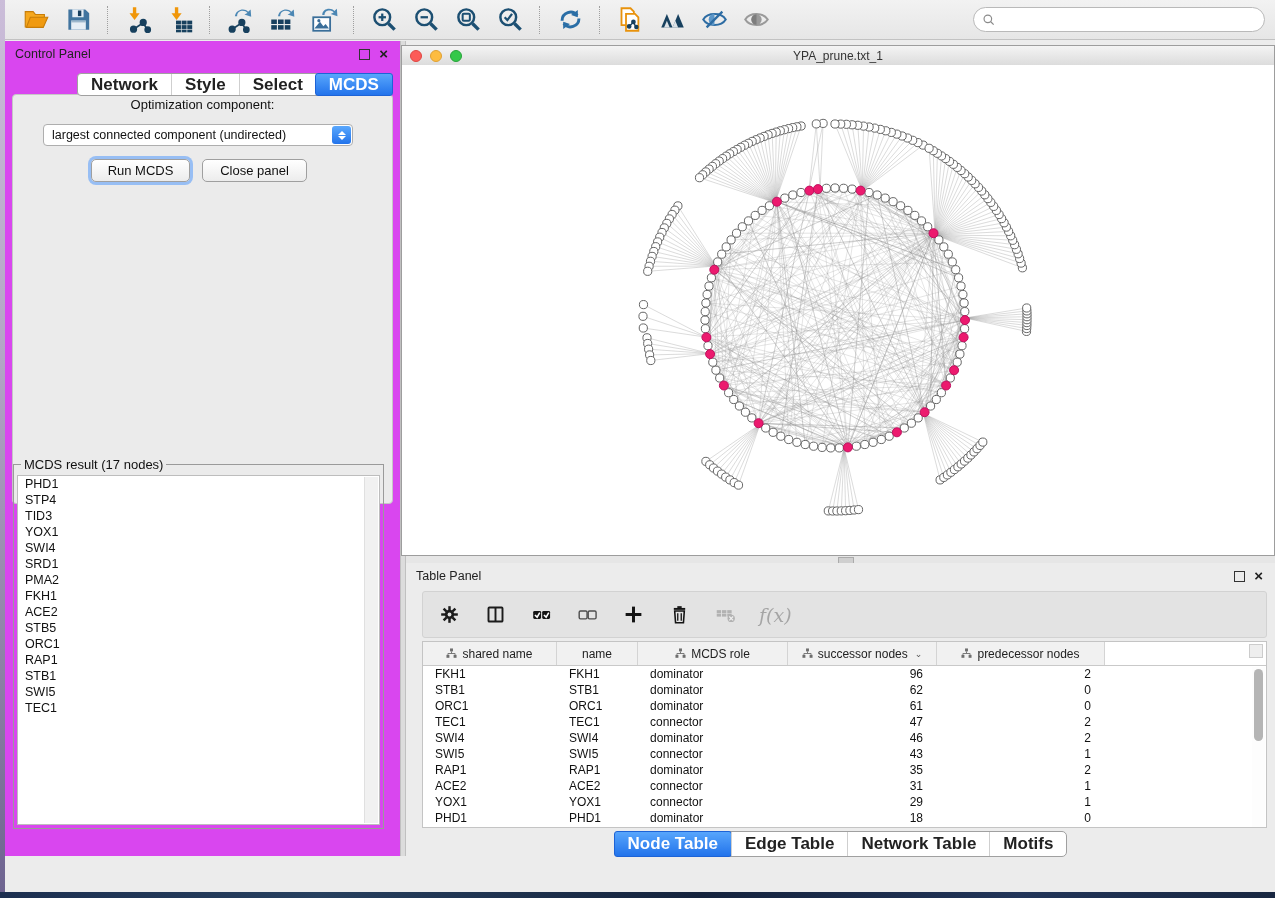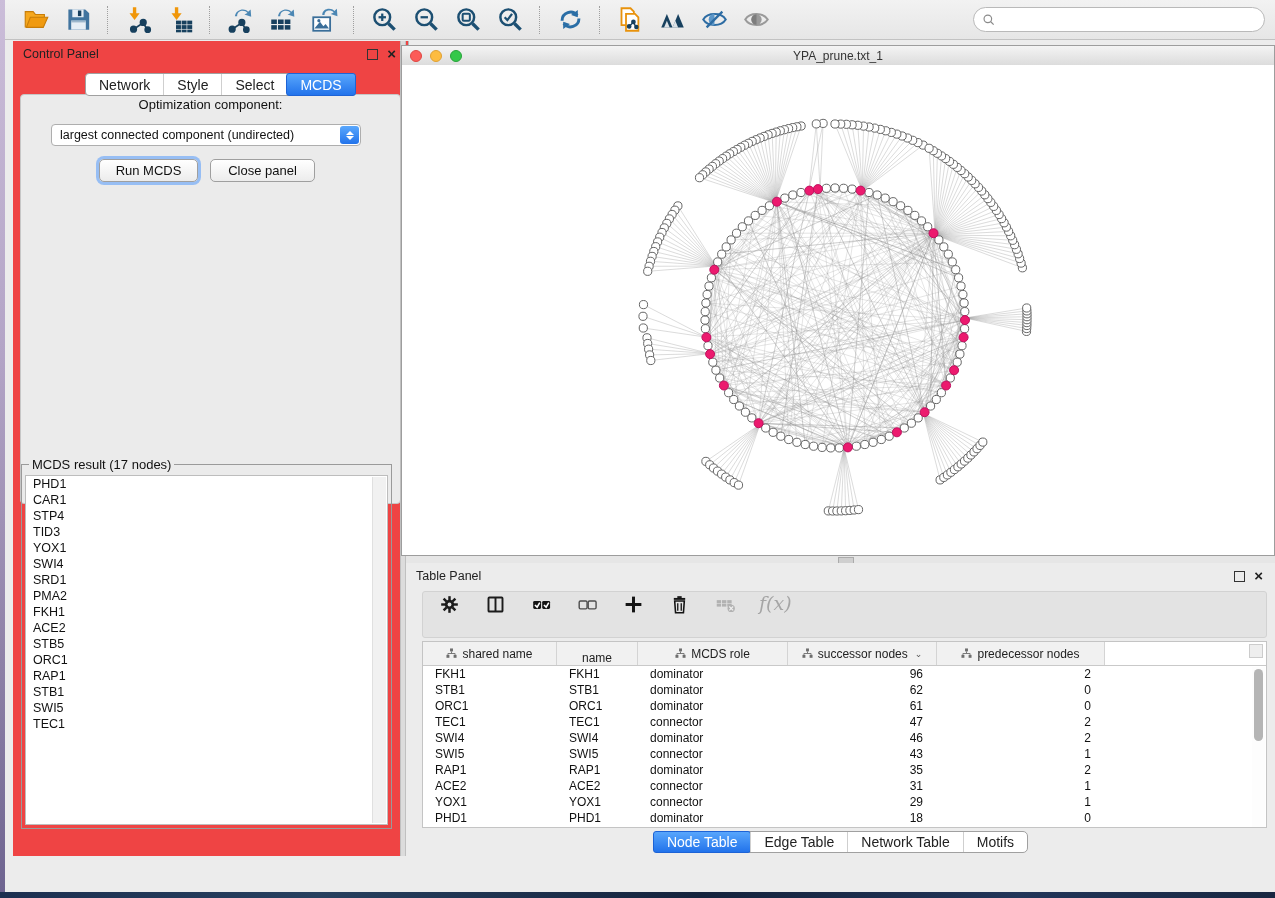--- a/index.html
+++ b/index.html
@@ -12,28 +12,28 @@
   #window{position:absolute;left:5px;top:0;width:1270px;height:892px;background:#ececec;}
   
   #toolbar{position:absolute;left:0;top:0;width:100%;height:40px;background:linear-gradient(#f2f2f2,#e6e6e6);border-bottom:1px solid #c2c2c2;display:flex;align-items:center;padding:0 10px;box-sizing:border-box;}
   .tb-icon{width:30px;height:30px;margin:0 6px;display:flex;align-items:center;justify-content:center;flex:0 0 auto;}
   .tb-icon svg{width:27px;height:27px;}
   .tb-sep{width:1px;height:28px;margin:0 8px;border-left:1px dotted #9f9f9f;flex:0 0 auto;}
   #search-box{margin-left:auto;width:292px;height:25px;background:#fff;border:1px solid #b9b9b9;border-radius:13px;display:flex;align-items:center;padding-left:8px;box-sizing:border-box;}
   #search-box svg{width:14px;height:14px;}
   #search-input{border:none;outline:none;flex:1;font-size:12px;background:transparent;height:20px;}
   
-  #control-panel{position:absolute;left:0;top:41px;width:395px;height:815px;background:#ef4444;border-right:1px solid #b5b5b5;margin-left:8px;}
+  #control-panel{position:absolute;left:0;top:41px;width:395px;height:815px;background:#d946ef;border-right:1px solid #b5b5b5;}
   .panel-titlebar{position:absolute;left:0;top:0;width:100%;height:26px;display:flex;align-items:center;}
   .panel-title{font-size:12.5px;color:#222;padding-left:10px;}
   .panel-wicons{margin-left:auto;display:flex;align-items:center;gap:9px;padding-right:12px;}
   .float-icon{width:9px;height:9px;border:1.6px solid #333;display:inline-block;}
   .close-x{font-size:15px;font-weight:bold;color:#222;line-height:10px;}
   #cp-tabs{position:absolute;left:72px;top:32px;height:21px;display:inline-flex;background:#fff;border:1px solid #a0a0a0;border-radius:4px;z-index:3;}
-  .seg-tab{padding:2px 13px;font-size:14px;color:#222;border-left:1px solid #cfcfcf;display:flex;align-items:center;cursor:default;}
+  .seg-tab{padding:2px 13px;font-size:17px;color:#222;border-left:1px solid #cfcfcf;display:flex;align-items:center;cursor:default;font-weight:bold;}
   .seg-tab:first-child{border-left:none;}
   .seg-tab.active{background:linear-gradient(#58a6fc,#2273eb);color:#fff;border-radius:3px;margin:-1px;border:1px solid #1d63d6;padding:2px 13px;}
   #cp-inner{position:absolute;left:7px;top:53px;width:379px;height:408px;background:#ebebeb;border:1px solid #c6c6c6;border-radius:4px;}
   #opt-label{position:absolute;left:0;top:56px;width:100%;text-align:center;font-size:13px;color:#111;}
   #criterion{position:absolute;left:38px;top:83px;width:310px;height:22px;background:#fff;border:1px solid #aeaeae;border-radius:4px;display:flex;align-items:center;box-sizing:border-box;}
   #criterion .crit-text{flex:1;font-size:12.5px;padding-left:8px;color:#111;white-space:nowrap;overflow:hidden;}
   .stepper{width:19px;height:18px;margin-right:1px;border-radius:3px;background:linear-gradient(#5aa8fd,#2273eb);display:flex;flex-direction:column;align-items:center;justify-content:center;gap:1px;}
   .stepper i{width:0;height:0;border-left:4px solid transparent;border-right:4px solid transparent;}
   .stepper .up{border-bottom:4px solid #fff;}
   .stepper .down{border-top:4px solid #fff;}
@@ -52,21 +52,21 @@
   #net-title{position:absolute;left:0;width:100%;text-align:center;font-size:12px;color:#333;}
   #net-canvas{position:absolute;left:0;top:19px;width:872px;height:490px;background:#fff;}
   #net-canvas svg{width:100%;height:100%;display:block;}
   
   #v-split{position:absolute;left:395px;top:41px;width:6px;height:815px;background:#dcdcdc;border-left:1px solid #c0c0c0;border-right:1px solid #c0c0c0;box-sizing:border-box;}
   #v-split .handle{position:absolute;left:0px;top:400px;width:5px;height:14px;background:#cfcfcf;border:1px solid #aaa;}
   #h-split{position:absolute;left:401px;top:556px;width:869px;height:7px;background:#e6e6e6;}
   #h-split .handle{position:absolute;left:432px;top:1px;width:14px;height:5px;background:#cfcfcf;border:1px solid #ababab;}
   
   #table-panel{position:absolute;left:401px;top:563px;width:869px;height:293px;background:#ececec;}
-  #tp-toolbar{position:absolute;left:16px;top:28px;width:845px;height:47px;background:#e3e3e3;border:1px solid #d2d2d2;border-radius:3px;display:flex;align-items:flex-start;padding-left:14px;box-sizing:border-box;gap:22px;}
+  #tp-toolbar{position:absolute;left:16px;top:28px;width:845px;height:47px;background:#e3e3e3;border:1px solid #d2d2d2;border-radius:3px;display:flex;align-items:center;padding-left:14px;box-sizing:border-box;gap:22px;}
   .tp-icon{display:flex;align-items:center;justify-content:center;width:24px;height:24px;}
   .tp-icon svg{width:21px;height:21px;}
   .fx-label{font-size:19px;color:#a5a5a5;font-family:"DejaVu Serif","Liberation Serif",serif;font-style:italic;}
   #tp-table{position:absolute;left:16px;top:78px;width:845px;height:187px;background:#fff;border:1px solid #c4c4c4;box-sizing:border-box;}
   #tp-header{display:flex;height:23px;border-bottom:1px solid #c9c9c9;background:#be185d;}
   .th{background:#f1f1f1;border-right:1px solid #d4d4d4;display:flex;align-items:center;justify-content:center;gap:5px;font-size:12px;color:#222;box-sizing:border-box;}
   .th .sort{font-size:9px;color:#555;margin-left:2px;}
   .th-fill{flex:1;background:#fff;display:flex;justify-content:flex-end;align-items:flex-start;}
   .corner-btn{width:12px;height:12px;margin:2px 3px 0 0;background:#eee;border:1px solid #ccc;}
   #tp-rows{position:relative;height:162px;overflow:hidden;}
@@ -278,21 +278,20 @@
             <i class="down"></i>
           </span>
       </div>
       <button class="cp-btn" id="run-btn">Run MCDS</button>
       <button class="cp-btn" id="close-btn">Close panel</button>
       <fieldset id="mcds-box">
         <legend>MCDS result (17 nodes)</legend>
         <div id="mcds-list">
           <div id="mcds-scroll"></div>
         <div class="item">PHD1</div>
-            <div class="item">CAR1</div>
             <div class="item">STP4</div>
             <div class="item">TID3</div>
             <div class="item">YOX1</div>
             <div class="item">SWI4</div>
             <div class="item">SRD1</div>
             <div class="item">PMA2</div>
             <div class="item">FKH1</div>
             <div class="item">ACE2</div>
             <div class="item">STB5</div>
             <div class="item">ORC1</div>
@@ -1113,21 +1112,21 @@
               <svg viewBox="0 0 12 12" width="11" height="11">
                 <g fill="#6e6e6e">
                   <rect x="4.4" y="0.5" width="3.2" height="3.2"></rect>
                   <rect x="0.5" y="7.5" width="3.2" height="3.2"></rect>
                   <rect x="8.3" y="7.5" width="3.2" height="3.2"></rect>
                 </g>
                 <path d="M6 3.7 V6 M2.1 7.5 V6 H9.9 V7.5" stroke="#6e6e6e" stroke-width="1" fill="none"></path>
               </svg>
               <span>shared name</span>
             </div>
-            <div class="th" style="width: 81px; align-items: flex-end;">
+            <div class="th" style="width: 81px;">
               <span>name</span>
             </div>
             <div class="th" style="width: 150px;">
               <svg viewBox="0 0 12 12" width="11" height="11">
                 <g fill="#6e6e6e">
                   <rect x="4.4" y="0.5" width="3.2" height="3.2"></rect>
                   <rect x="0.5" y="7.5" width="3.2" height="3.2"></rect>
                   <rect x="8.3" y="7.5" width="3.2" height="3.2"></rect>
                 </g>
                 <path d="M6 3.7 V6 M2.1 7.5 V6 H9.9 V7.5" stroke="#6e6e6e" stroke-width="1" fill="none"></path>

